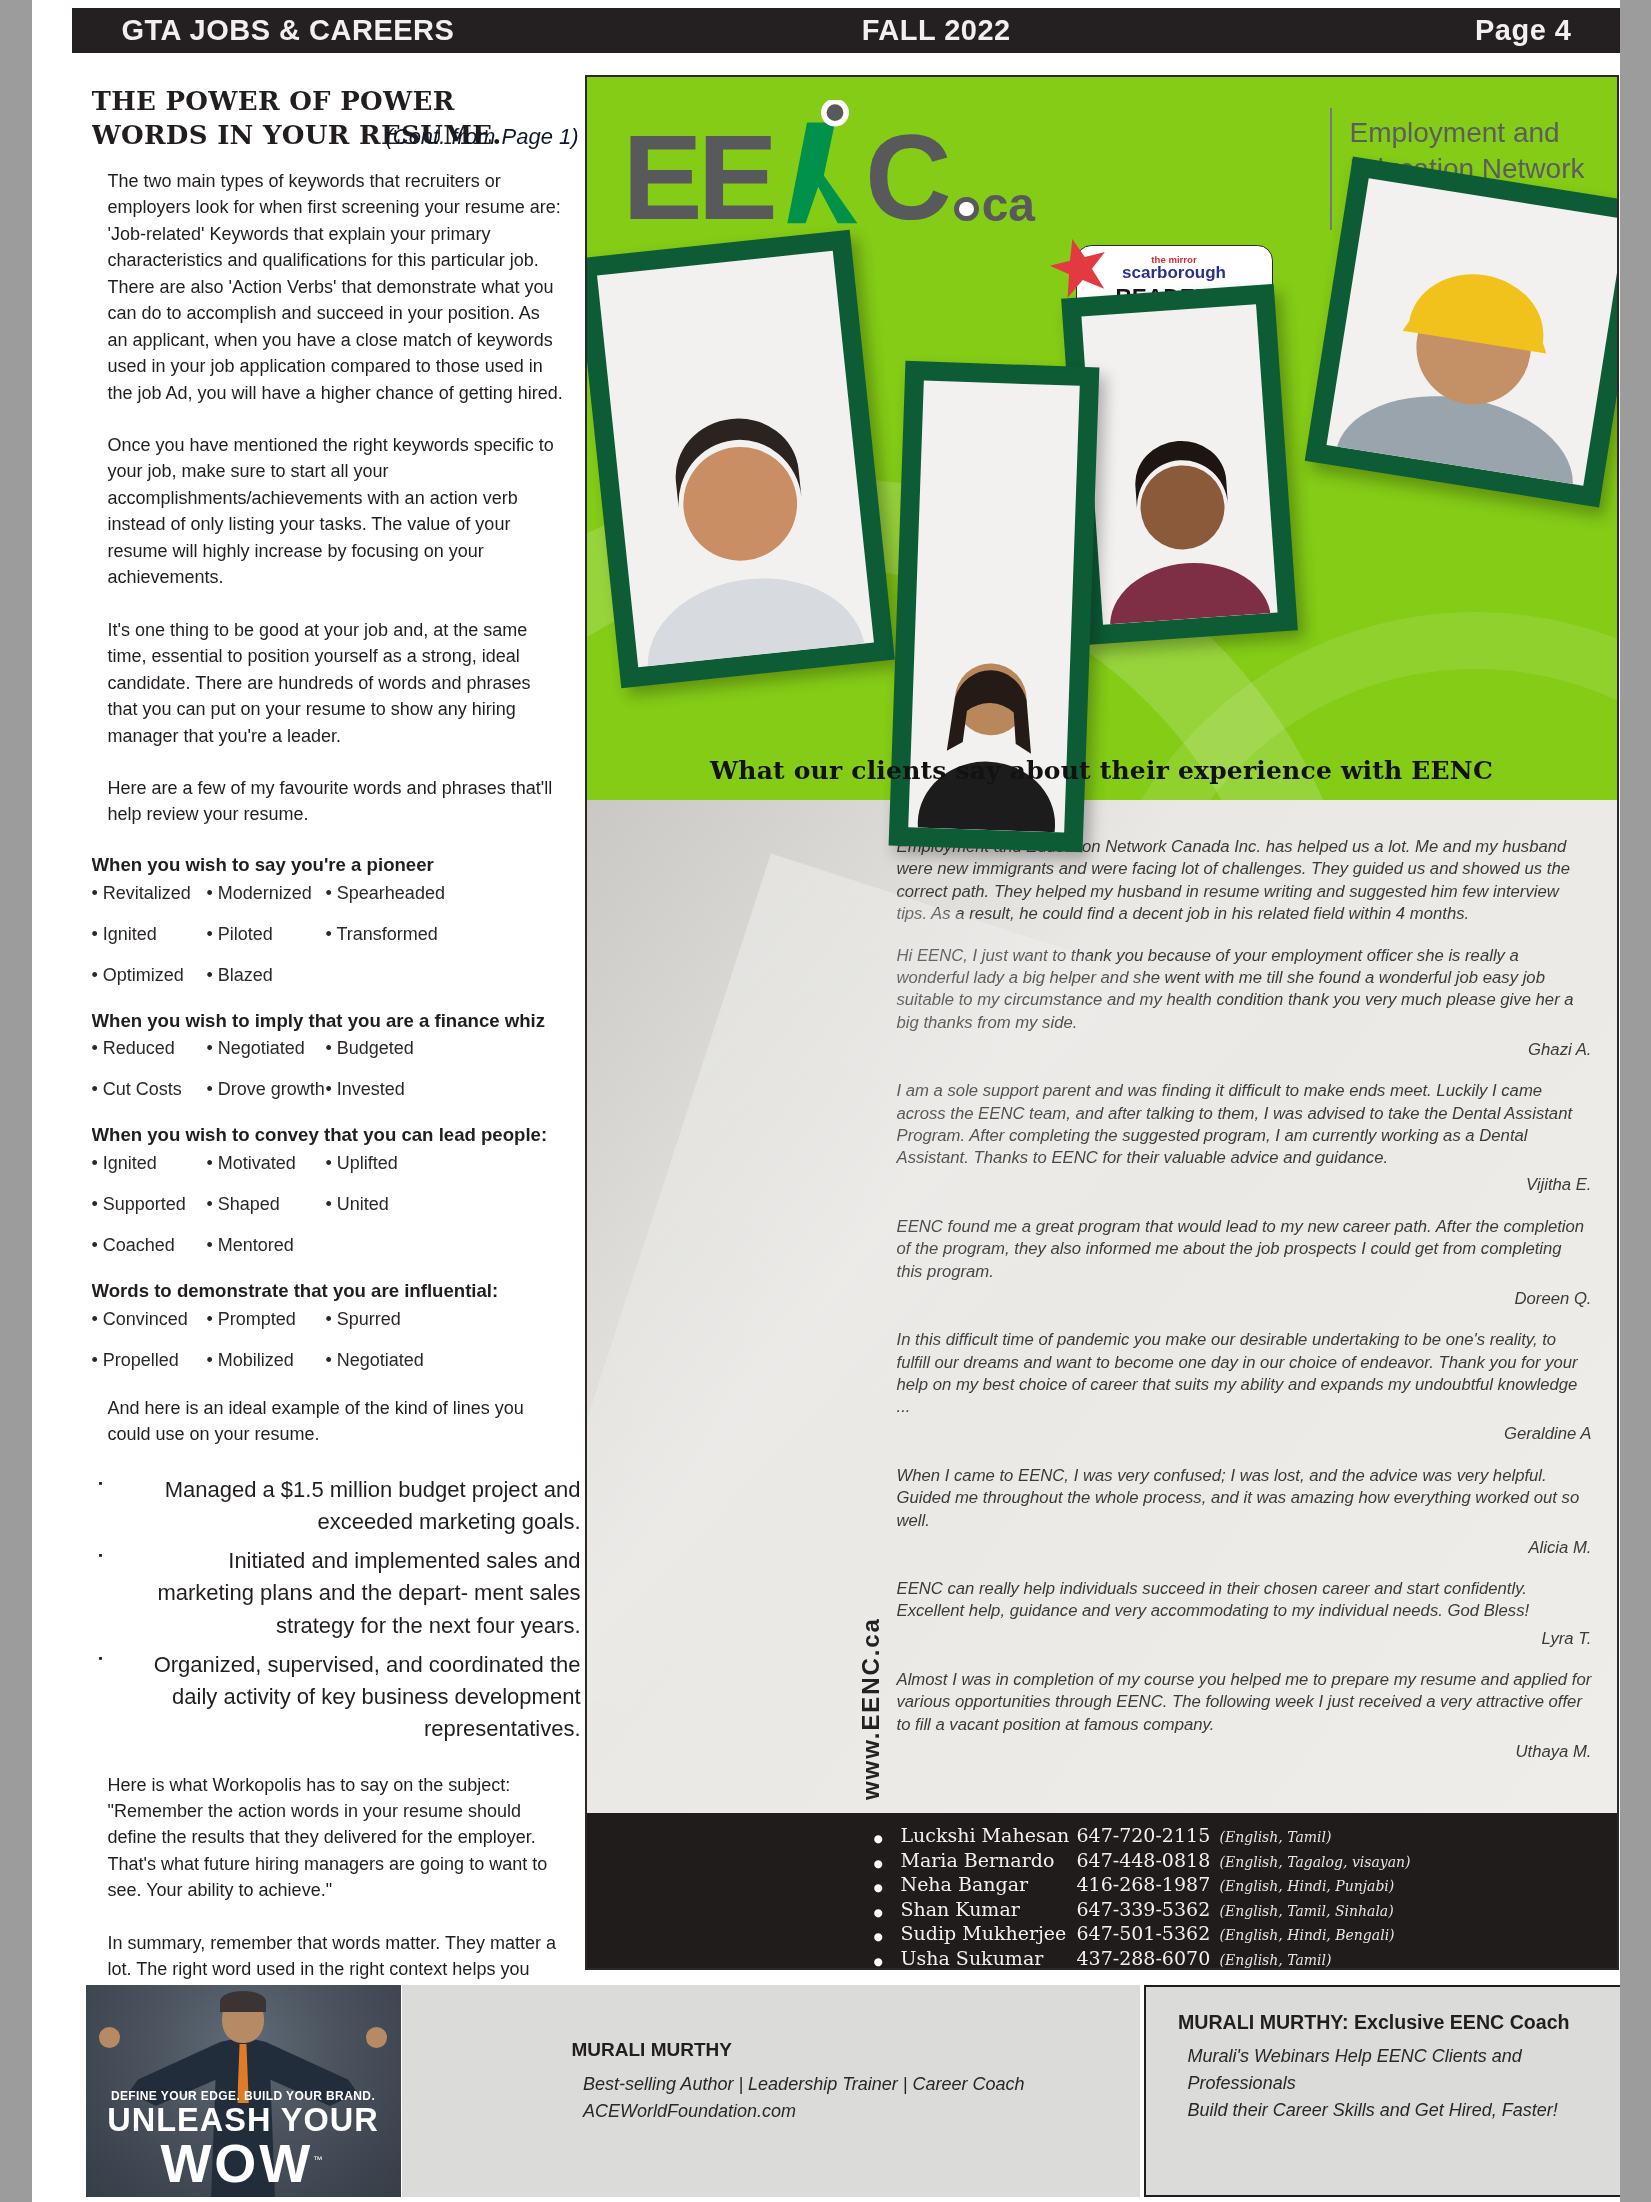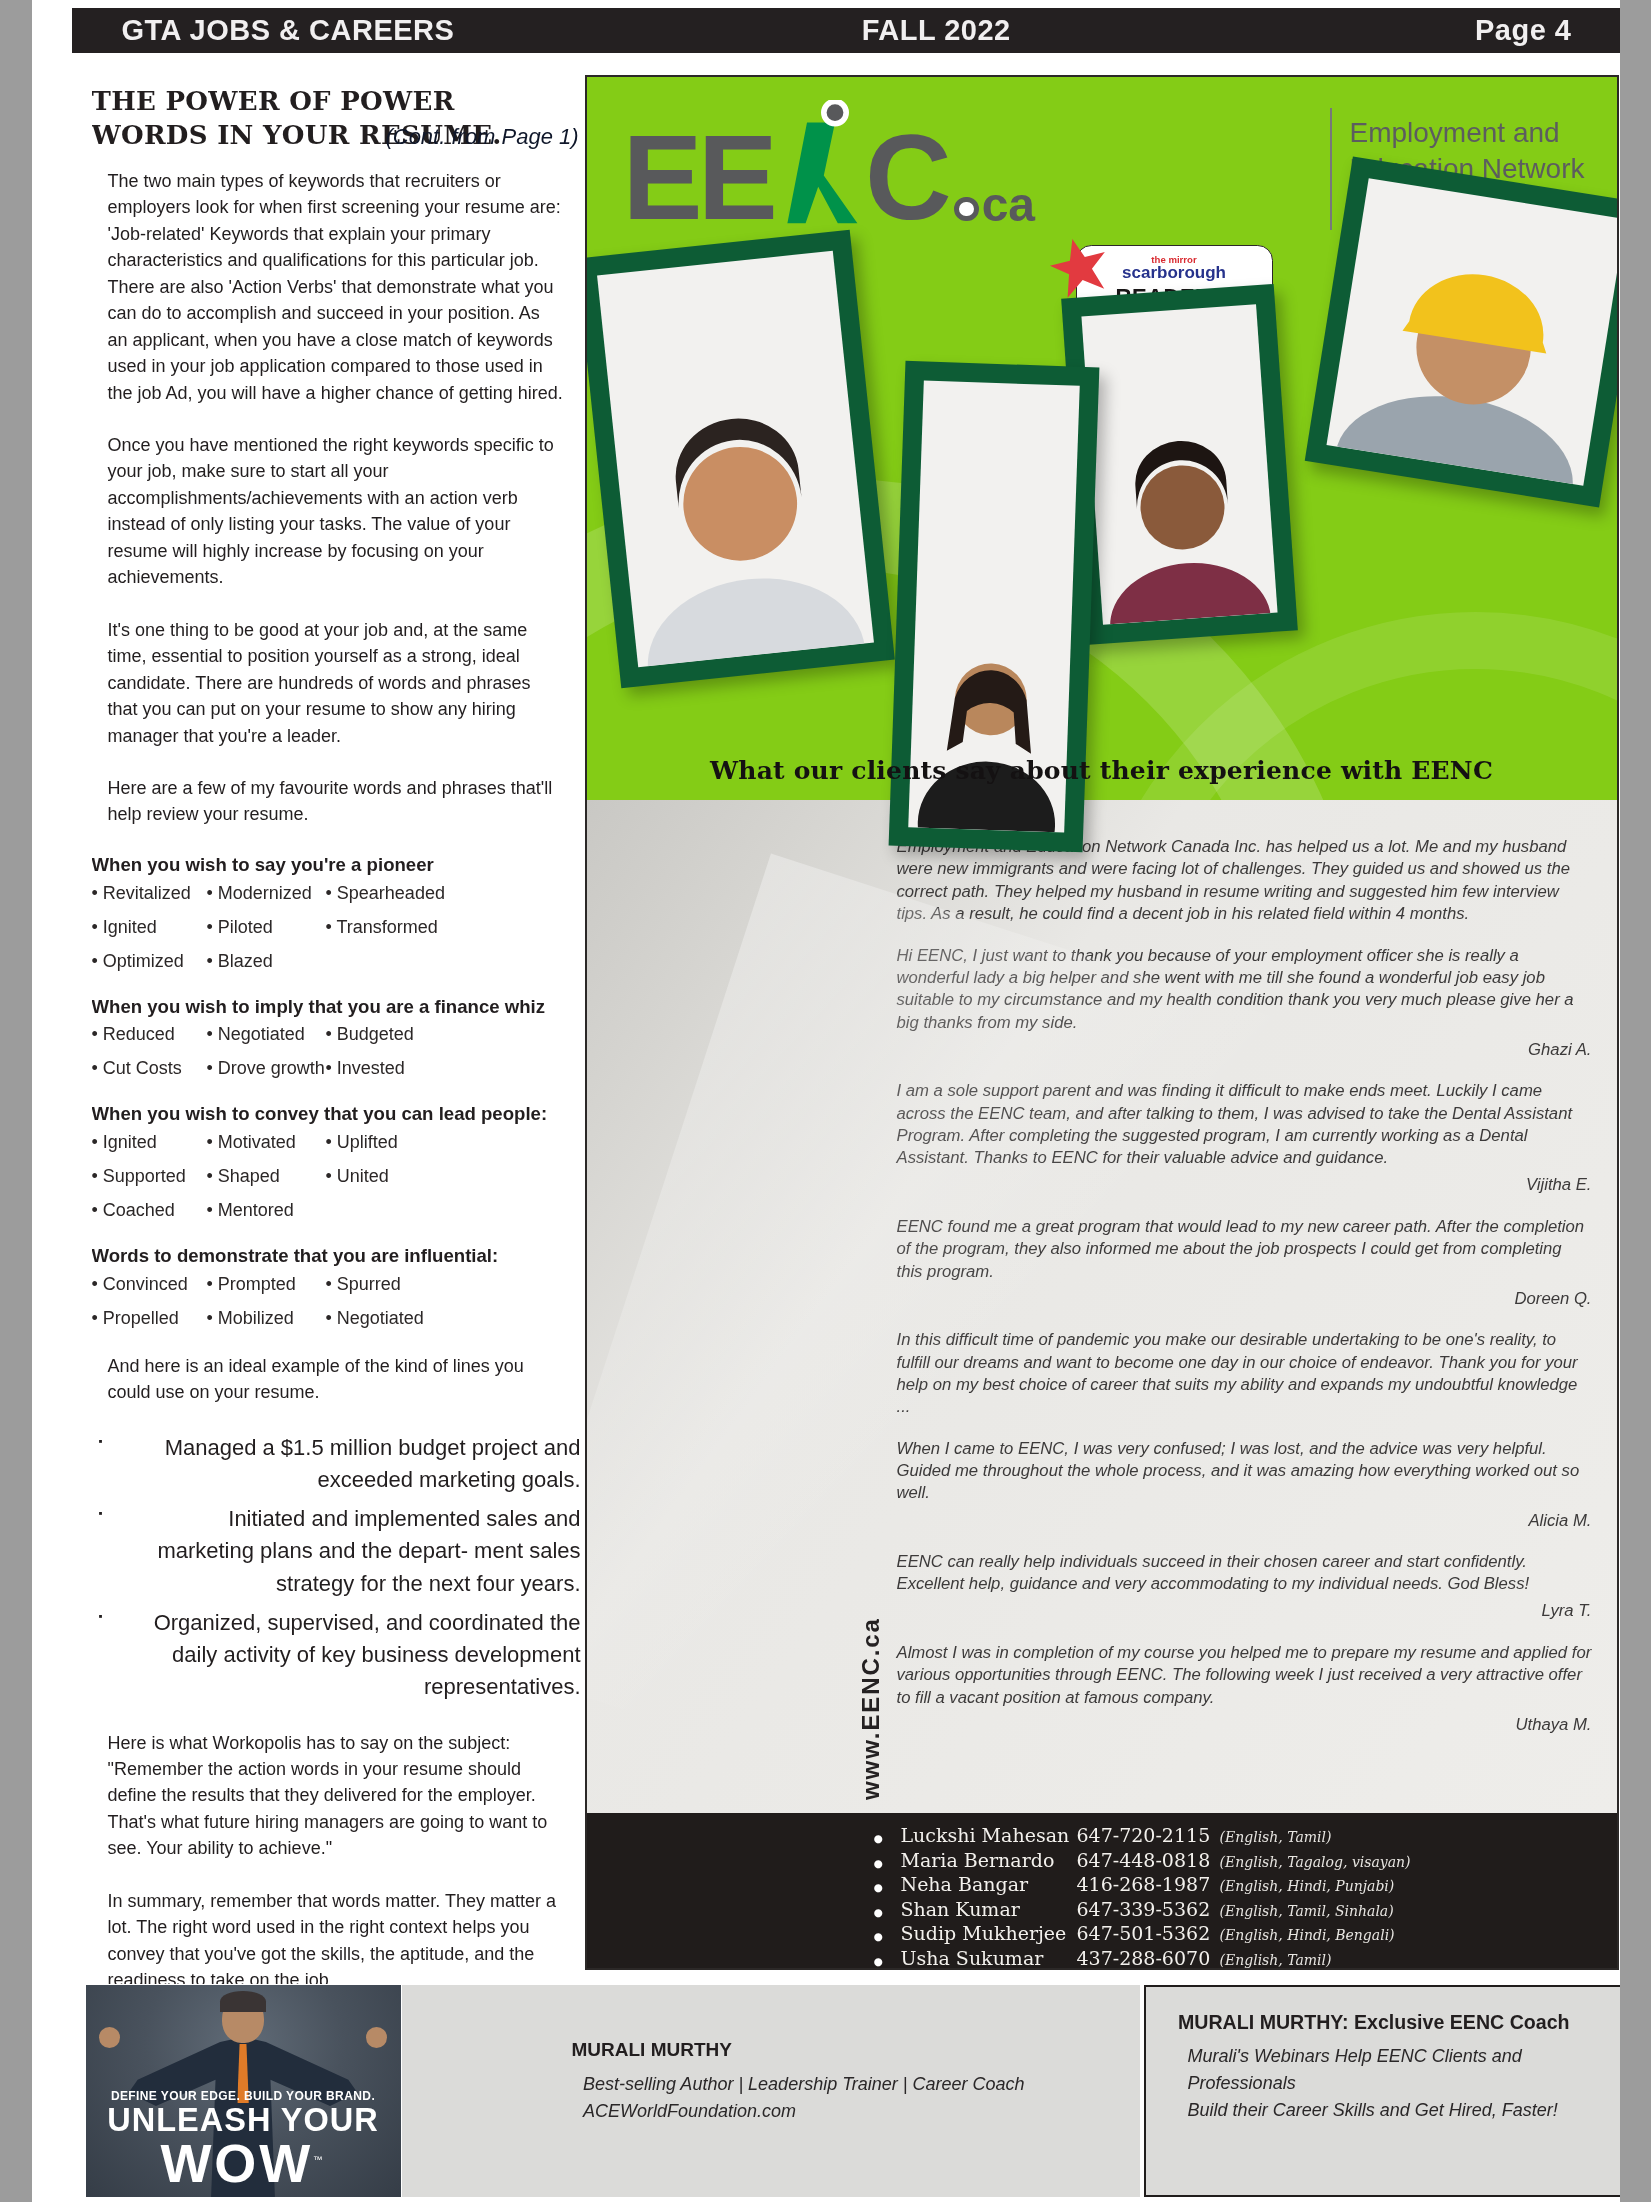--- a/index.html
+++ b/index.html
@@ -15,21 +15,21 @@
 
   
   .article{position:absolute;left:60px;top:84px;width:489px;height:1900px;overflow:hidden;}
   .article-title-wrap{position:relative;margin-bottom:15.3px;}
   .article-title{font-family:"DejaVu Serif",serif;font-weight:700;font-size:26px;line-height:1.32;
                  letter-spacing:0.3px;margin:0;width:411px;}
   .cont-note{position:absolute;right:1.9px;top:40px;font-style:italic;font-size:22px;color:#0f172a;}
   .article p.body{font-size:18px;line-height:1.47;margin:0 16px 26px;}
   .wg{margin:1.9px 0 24px;}
   .wg h3{font-size:18.6px;font-weight:700;margin:0 0 6.7px;}
-  .wg .wgrid{display:grid;grid-template-columns:115px 119px auto;row-gap:13px;font-size:18px;color:#2b2727;}
+  .wg .wgrid{display:grid;grid-template-columns:115px 119px auto;row-gap:20px;font-size:18px;color:#2b2727;}
   .w::before{content:"• ";color:#2b2727;}
   .ex{list-style:none;margin:0 0 26px;padding:0;}
   .ex li{position:relative;padding-left:46px;font-size:22px;line-height:1.47;margin-bottom:6.7px;text-align:right;}
   .ex li::before{content:"▪";position:absolute;left:6.7px;top:1.9px;font-size:11.5px;}
   .byline{font-weight:400;font-size:15px;text-align:center;margin-top:34px;}
 
   
   .ad{position:absolute;left:553px;top:75px;width:1034px;height:1895px;background:#84cc16;
       border:2.9px solid #2b2827;box-sizing:border-box;overflow:hidden;}
   .ad-top{position:absolute;left:0;top:0;right:0;height:722px;}
@@ -301,20 +301,21 @@
       <div class="testi-item">
         <div>I am a sole support parent and was finding it difficult to make ends meet. Luckily I came across the EENC team, and after talking to them, I was advised to take the Dental Assistant Program. After completing the suggested program, I am currently working as a Dental Assistant. Thanks to EENC for their valuable advice and guidance.</div>
         <div class="testi-name">Vijitha E.</div>
       </div>
       <div class="testi-item">
         <div>EENC found me a great program that would lead to my new career path. After the completion of the program, they also informed me about the job prospects I could get from completing this program.</div>
         <div class="testi-name">Doreen Q.</div>
       </div>
       <div class="testi-item">
         <div>In this difficult time of pandemic you make our desirable undertaking to be one's reality, to fulfill our dreams and want to become one day in our choice of endeavor. Thank you for your help on my best choice of career that suits my ability and expands my undoubtful knowledge ...</div>
+        <div class="testi-name">Geraldine A</div>
       </div>
       <div class="testi-item">
         <div>When I came to EENC, I was very confused; I was lost, and the advice was very helpful. Guided me throughout the whole process, and it was amazing how everything worked out so well.</div>
         <div class="testi-name">Alicia M.</div>
       </div>
       <div class="testi-item">
         <div>EENC can really help individuals succeed in their chosen career and start confidently. Excellent help, guidance and very accommodating to my individual needs. God Bless!</div>
         <div class="testi-name">Lyra T.</div>
       </div>
       <div class="testi-item">

